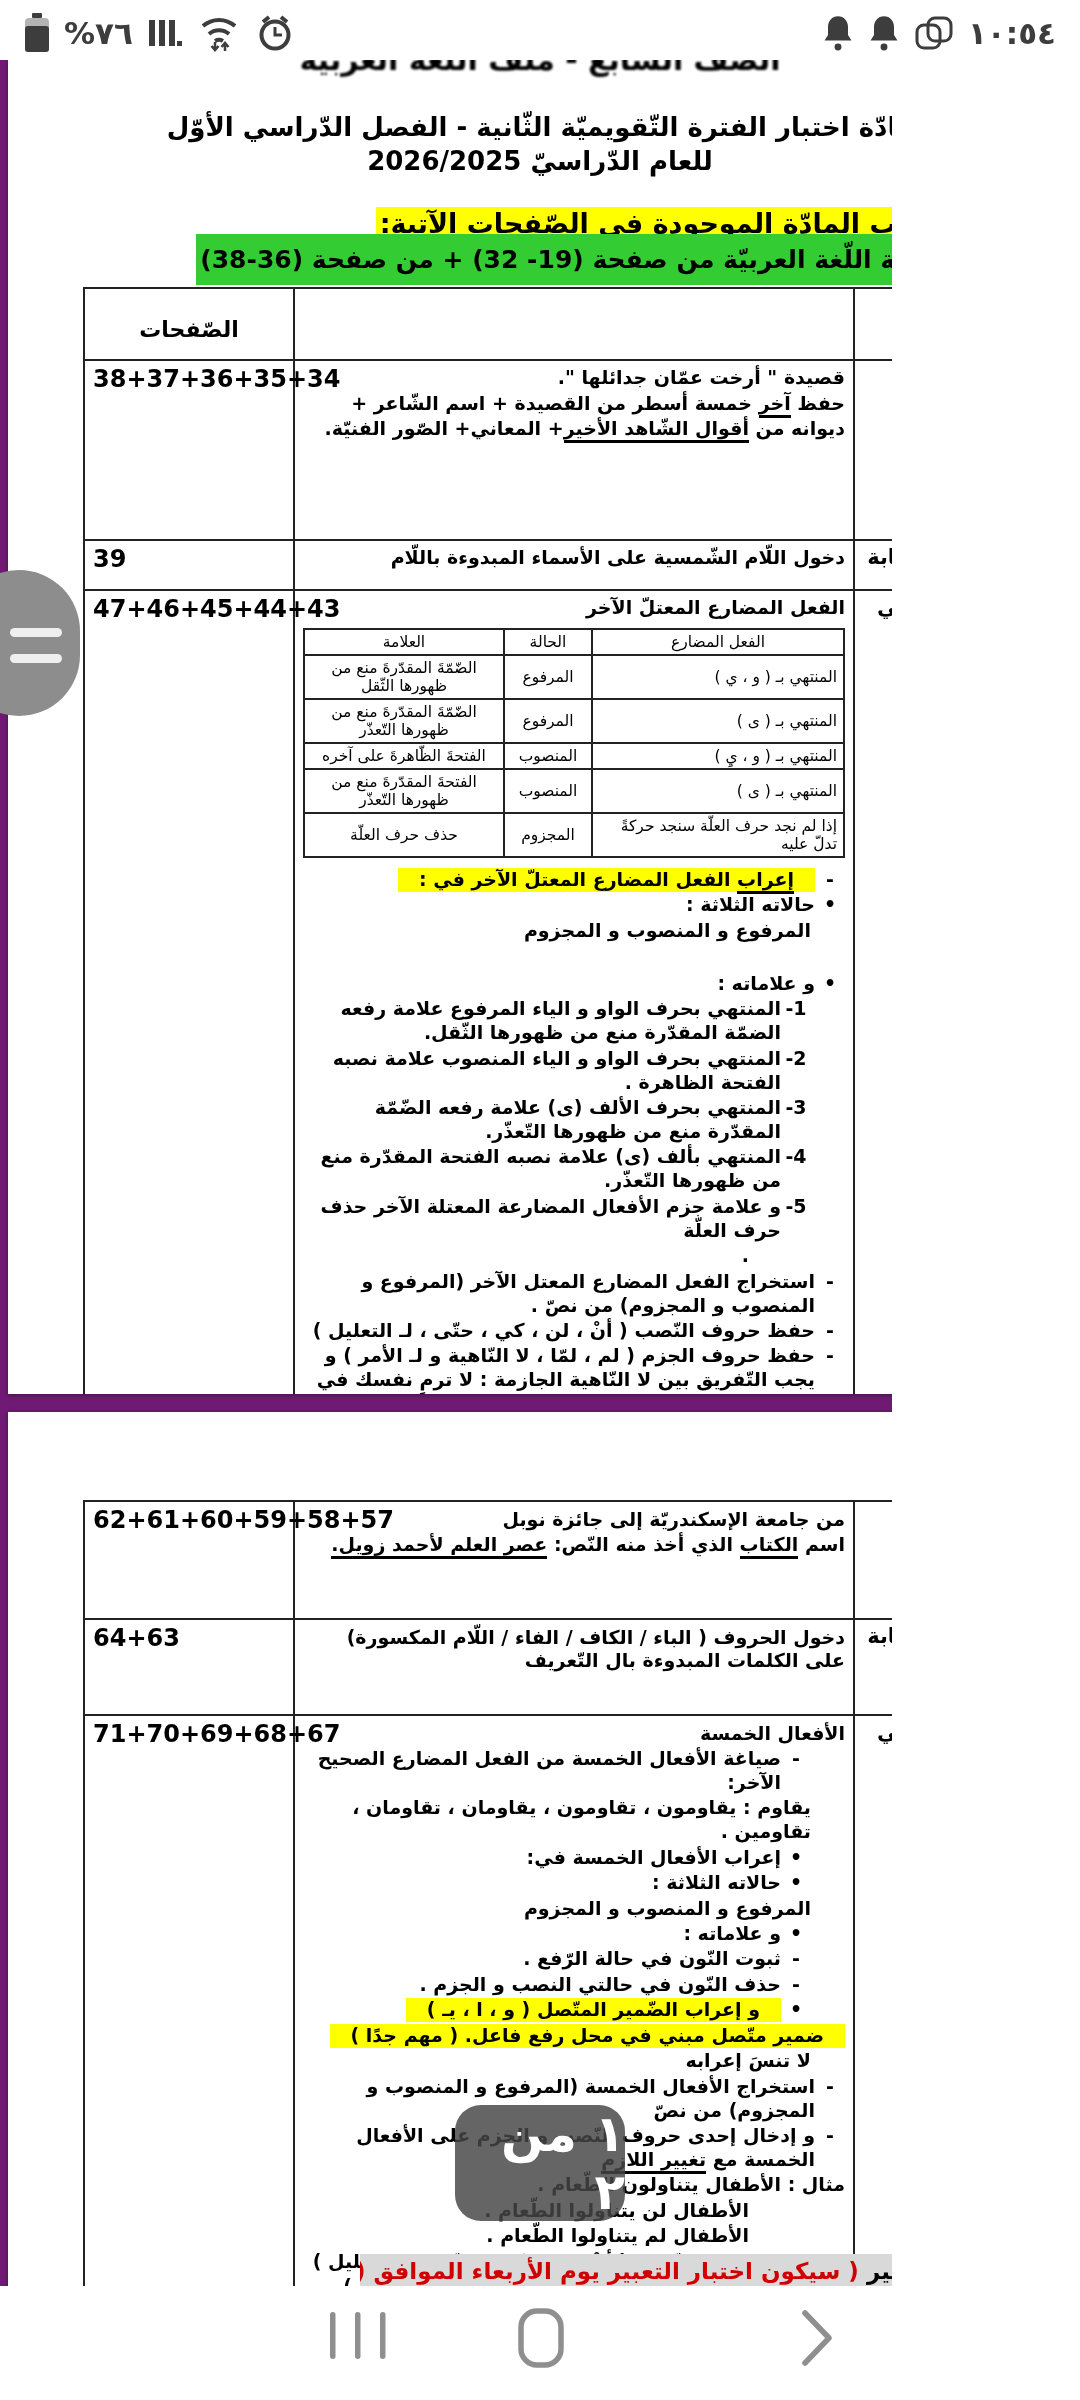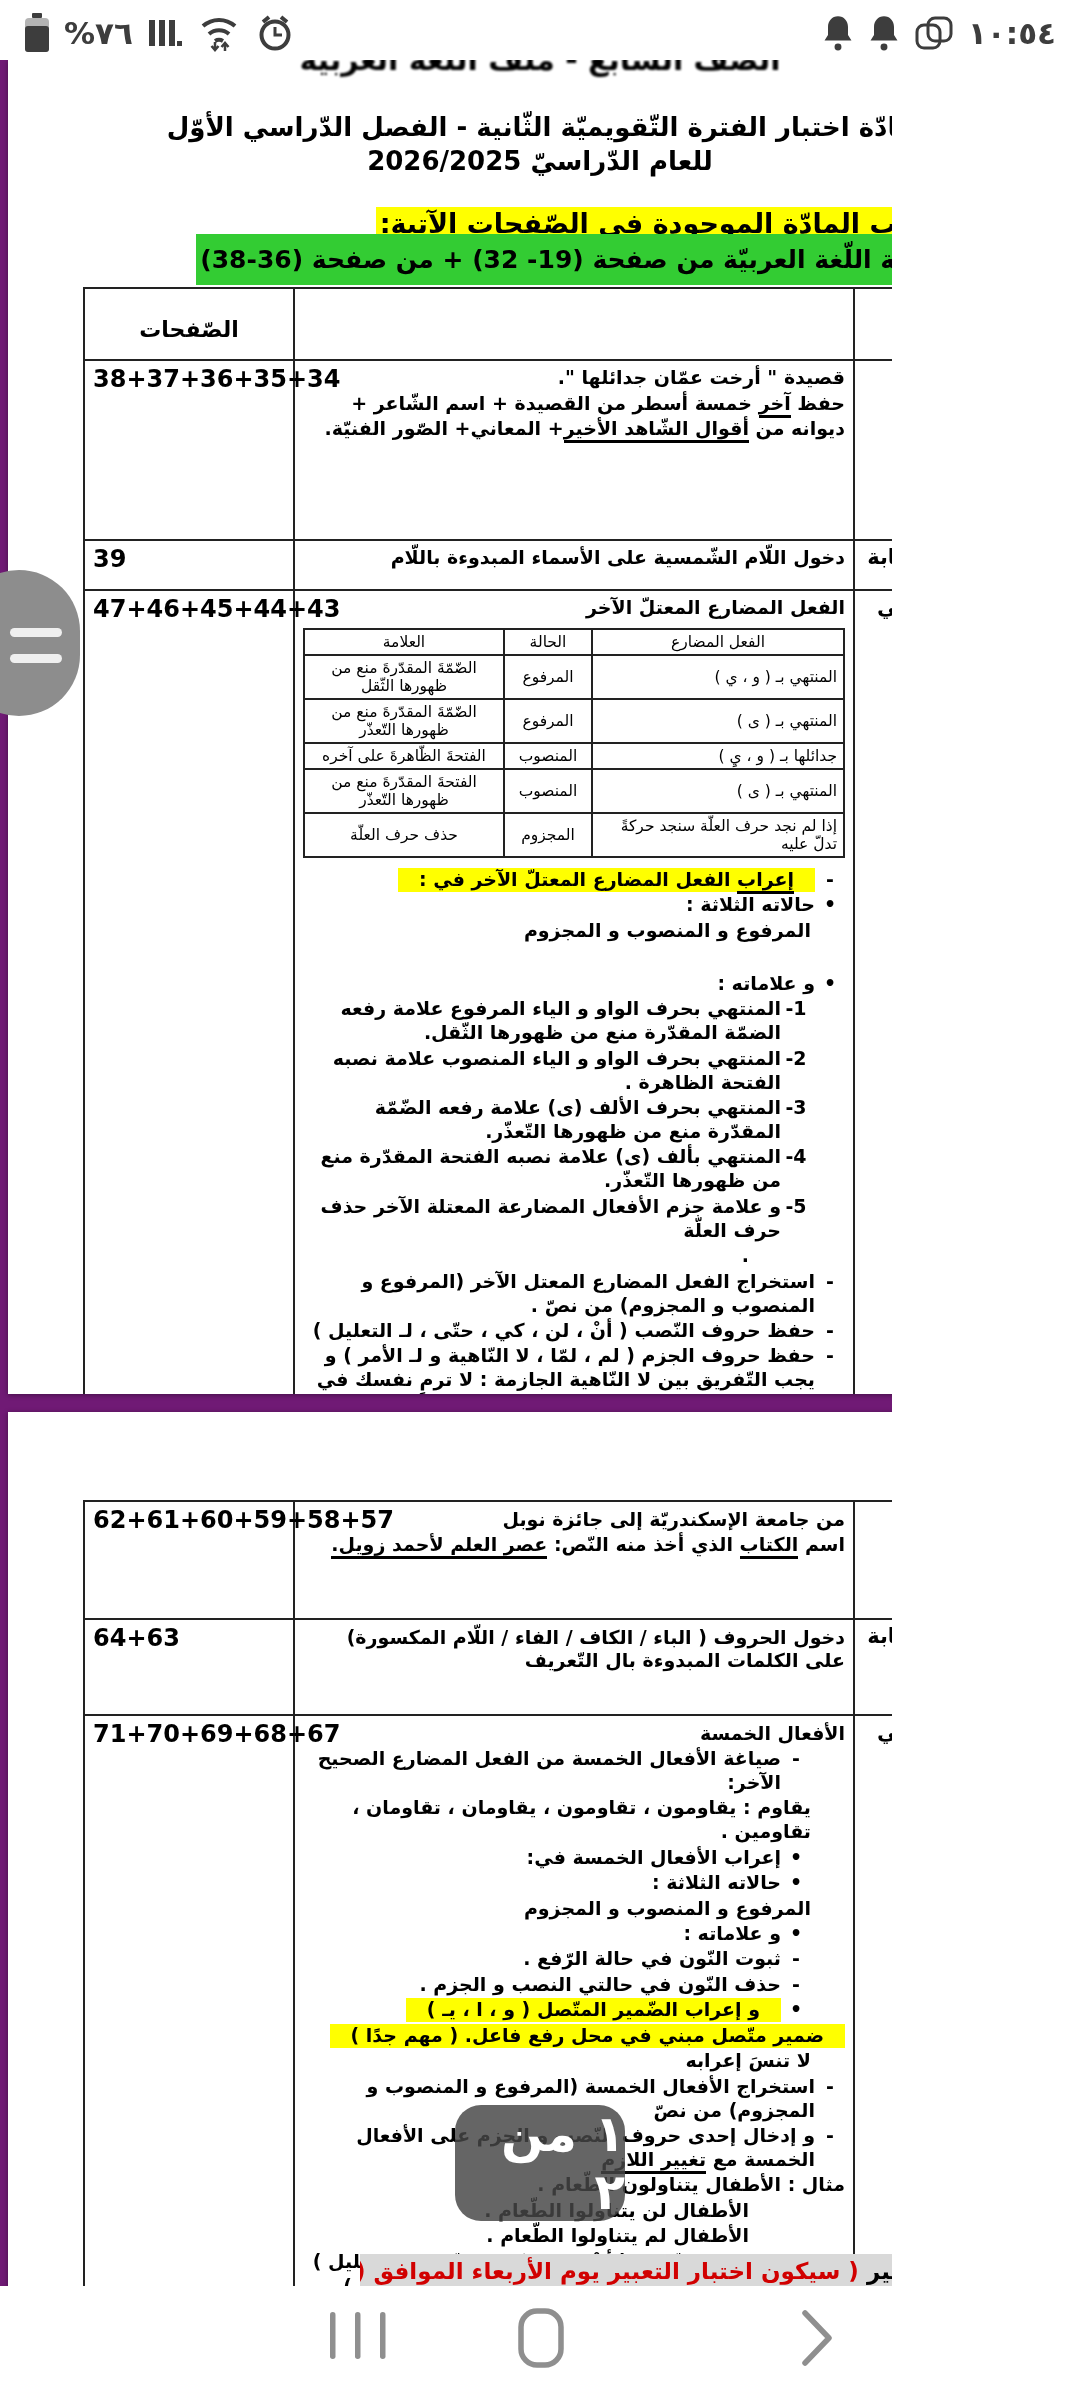--- a/index.html
+++ b/index.html
@@ -186,21 +186,21 @@
                     <td class="v">المنتهي بـ ( و ، ي )</td>
                     <td class="c">المرفوع</td>
                     <td class="s">الضّمّةَ المقدّرةَ منع من ظهورها الثّقل</td>
                   </tr>
             <tr>
                     <td class="v">المنتهي بـ ( ى )</td>
                     <td class="c">المرفوع</td>
                     <td class="s">الضّمّةَ المقدّرةَ منع من ظهورها التّعذّر</td>
                   </tr>
             <tr>
-                    <td class="v">جدائلها بـ ( و ، يِ )</td>
+                    <td class="v">المنتهي بـ ( و ، يِ )</td>
                     <td class="c">المنصوب</td>
                     <td class="s">الفتحةَ الظّاهرةَ على آخره</td>
                   </tr>
             <tr>
                     <td class="v">المنتهي بـ ( ى )</td>
                     <td class="c">المنصوب</td>
                     <td class="s">الفتحةَ المقدّرةَ منع من ظهورها التّعذّر</td>
                   </tr>
             <tr>
                     <td class="v">إذا لم نجد حرف العلّة سنجد حركةً تدلّ عليه</td>

